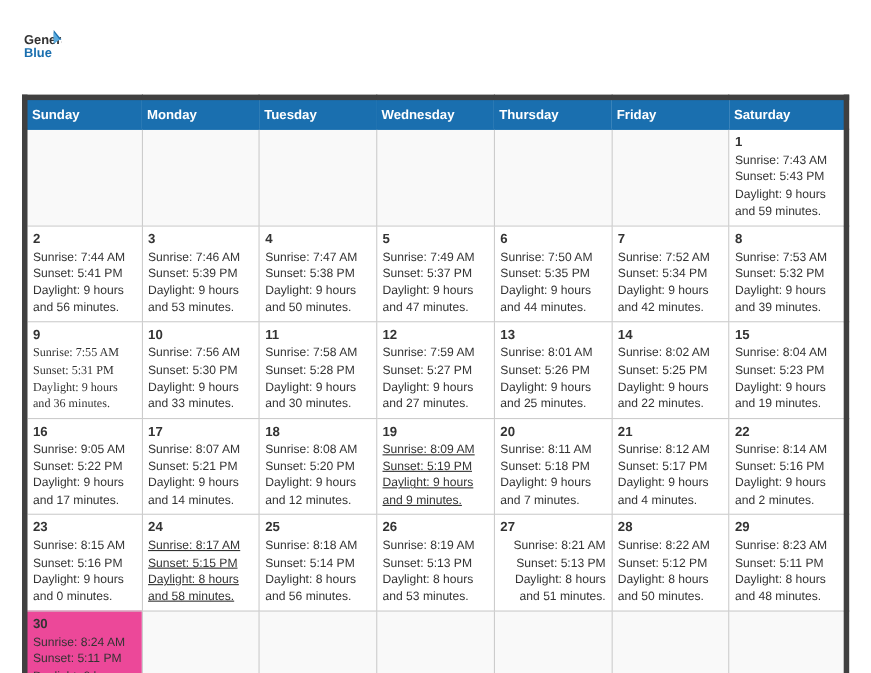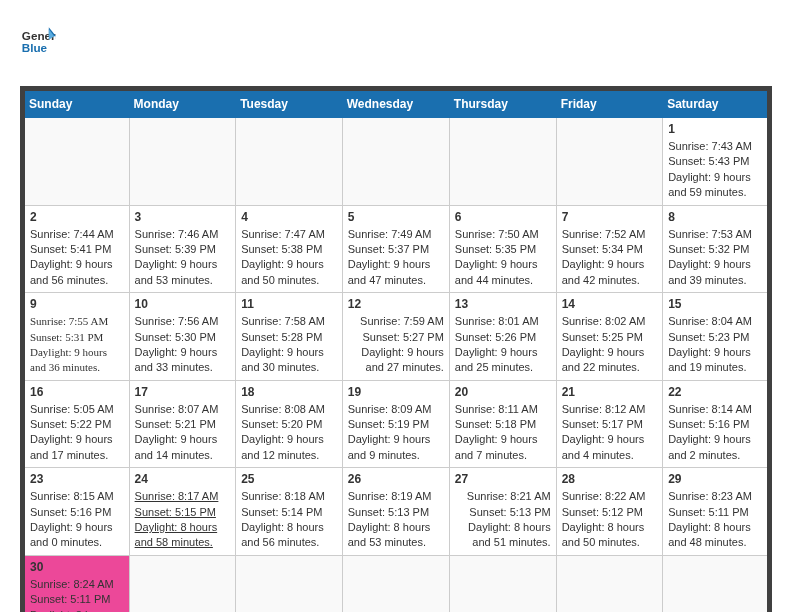--- a/index.html
+++ b/index.html
@@ -194,21 +194,21 @@
         </td>
         <td>
           <span class="day-number">11</span>
           <div class="day-info" style="white-space: pre-line;">Sunrise: 7:58 AM
 Sunset: 5:28 PM
 Daylight: 9 hours
 and 30 minutes.</div>
         </td>
         <td>
           <span class="day-number">12</span>
-          <div class="day-info" style="white-space: pre-line; text-align: right;">Sunrise: 7:59 AM
+          <div class="day-info" style="white-space: pre-line;">Sunrise: 7:59 AM
 Sunset: 5:27 PM
 Daylight: 9 hours
 and 27 minutes.</div>
         </td>
         <td>
           <span class="day-number">13</span>
           <div class="day-info" style="white-space: pre-line;">Sunrise: 8:01 AM
 Sunset: 5:26 PM
 Daylight: 9 hours
 and 25 minutes.</div>
@@ -224,42 +224,42 @@
           <span class="day-number">15</span>
           <div class="day-info" style="white-space: pre-line;">Sunrise: 8:04 AM
 Sunset: 5:23 PM
 Daylight: 9 hours
 and 19 minutes.</div>
         </td>
       </tr>
       <tr>
         <td>
           <span class="day-number">16</span>
-          <div class="day-info" style="white-space: pre-line;">Sunrise: 5:05 AM
+          <div class="day-info" style="white-space: pre-line;">Sunrise: 9:05 AM
 Sunset: 5:22 PM
 Daylight: 9 hours
 and 17 minutes.</div>
         </td>
         <td>
           <span class="day-number">17</span>
           <div class="day-info" style="white-space: pre-line;">Sunrise: 8:07 AM
 Sunset: 5:21 PM
 Daylight: 9 hours
 and 14 minutes.</div>
         </td>
         <td>
           <span class="day-number">18</span>
           <div class="day-info" style="white-space: pre-line;">Sunrise: 8:08 AM
 Sunset: 5:20 PM
 Daylight: 9 hours
 and 12 minutes.</div>
         </td>
         <td>
           <span class="day-number">19</span>
-          <div class="day-info" style="white-space: pre-line;">Sunrise: 8:09 AM
+          <div class="day-info" style="white-space: pre-line; text-decoration: underline;">Sunrise: 8:09 AM
 Sunset: 5:19 PM
 Daylight: 9 hours
 and 9 minutes.</div>
         </td>
         <td>
           <span class="day-number">20</span>
           <div class="day-info" style="white-space: pre-line;">Sunrise: 8:11 AM
 Sunset: 5:18 PM
 Daylight: 9 hours
 and 7 minutes.</div>

